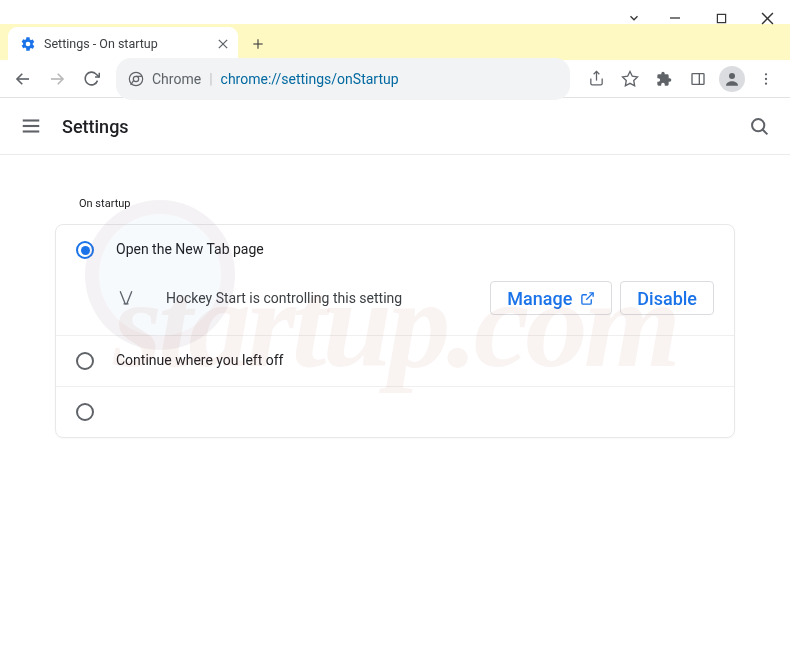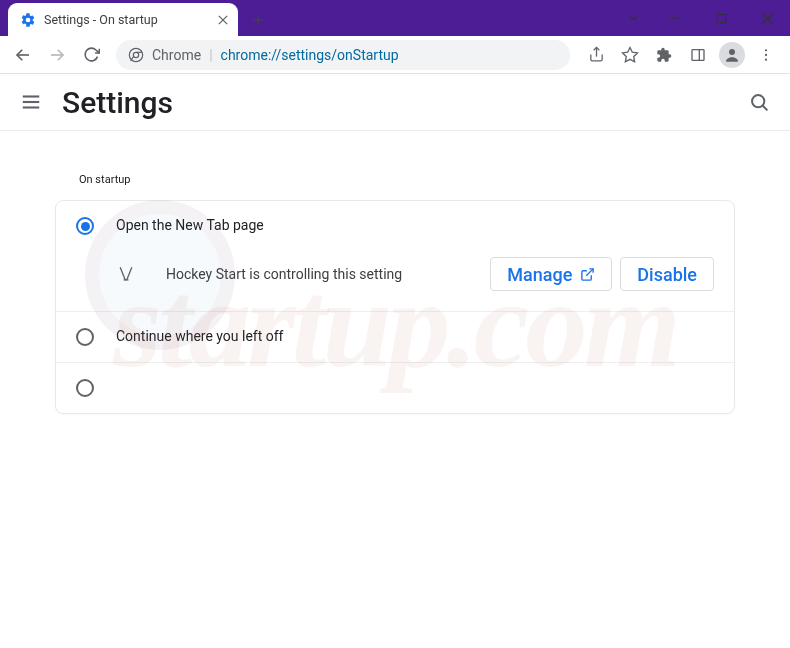--- a/index.html
+++ b/index.html
@@ -29,24 +29,25 @@
       width: 46px;
       height: 36px;
       display: flex;
       align-items: center;
       justify-content: center;
       color: #333;
     }
     .window-controls .chev { width: 36px; }
     .tab-strip {
       height: 36px;
-      background: #4c1d95;
+      background: #fef9c3;
       display: flex;
       align-items: flex-end;
       padding-left: 8px;
+      margin-top: 24px;
     }
     .tab {
       height: 33px;
       background: #fff;
       border-radius: 9px 9px 0 0;
       display: flex;
       align-items: center;
       padding: 0 10px 0 12px;
       min-width: 230px;
       gap: 8px;
@@ -87,21 +88,21 @@
       height: 30px;
       display: flex;
       align-items: center;
       justify-content: center;
       color: #5f6368;
       border-radius: 50%;
     }
     .nav-icon.disabled { color: #b8b8b8; }
     .omnibox {
       flex: 1;
-      height: 30px;
+      height: 42px;
       background: #f1f3f4;
       border-radius: 15px;
       display: flex;
       align-items: center;
       padding: 0 12px;
       margin: 0 6px;
       gap: 8px;
       font-size: 14px;
       color: #5f6368;
     }
@@ -129,21 +130,21 @@
     .settings-header {
       height: 57px;
       display: flex;
       align-items: center;
       padding: 0 20px;
       border-bottom: 1px solid #ebebeb;
       gap: 20px;
     }
     .hamburger { color: #5f6368; display:flex; }
     .settings-title {
-      font-size: 30px;
+      font-size: 18px;
       color: #202124;
       font-weight: 500;
     }
     .search-settings {
       margin-left: auto;
       color: #5f6368;
       display:flex;
     }
     
     .content {

